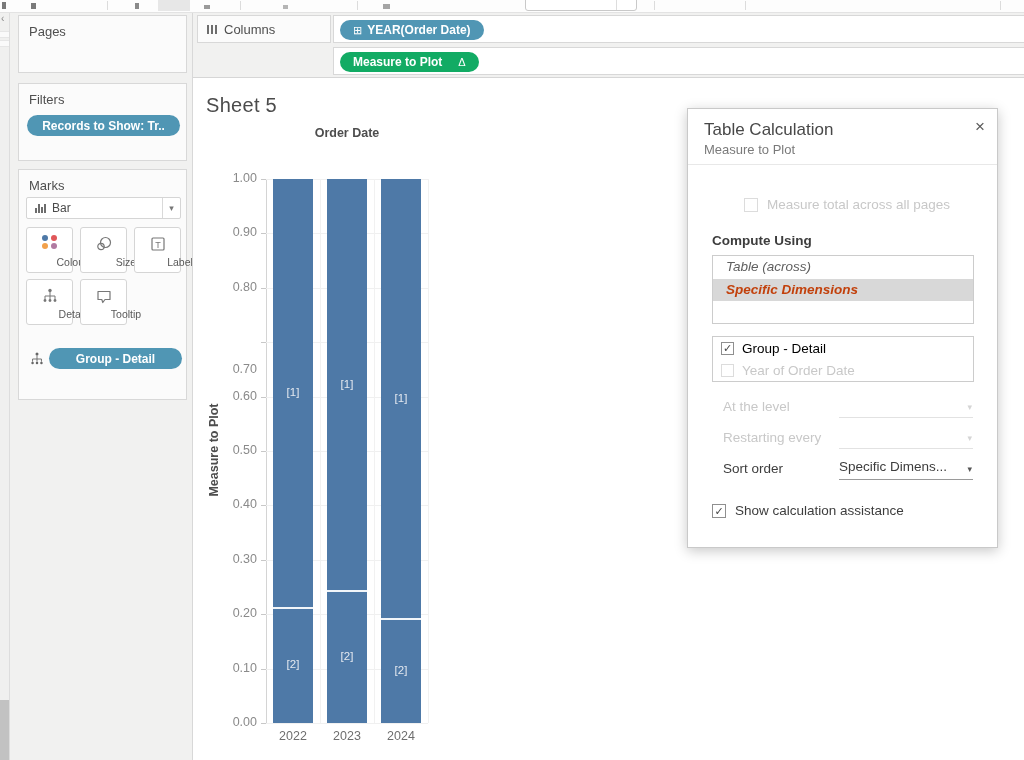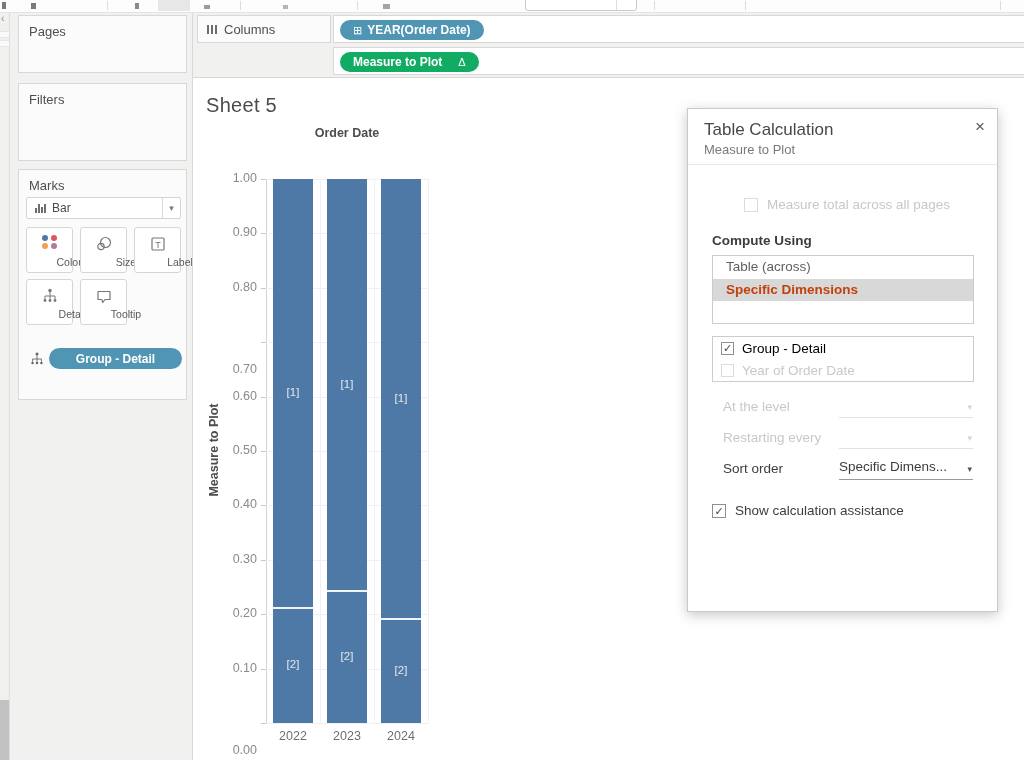--- a/index.html
+++ b/index.html
@@ -74,31 +74,31 @@
   .axis-bottom{position:absolute;left:0;top:544px;width:162px;height:1px;background:#d4d4d4;}
   .bar{position:absolute;width:40px;display:flex;flex-direction:column;}
   .seg-top{background:var(--bar-blue);}
   .seg-div{height:2px;background:rgba(238,243,248,0.85);}
   .seg-bottom{background:var(--bar-blue);flex:1;}
   .bar-label{position:absolute;width:40px;text-align:center;font-size:11.5px;color:#e3e8ef;}
   #xlabels{position:absolute;left:73px;top:651px;width:162px;display:flex;}
   #xlabels span{width:54px;text-align:center;font-size:12.5px;color:#6e6e6e;}
 
   
-  #dialog{left:687px;top:108px;width:311px;height:504px;background:#fff;border:1px solid #c9c9c9;box-shadow:0 3px 12px rgba(0,0,0,.22);}
+  #dialog{left:687px;top:108px;width:311px;height:440px;background:#fff;border:1px solid #c9c9c9;box-shadow:0 3px 12px rgba(0,0,0,.22);}
   .dlg-title{position:absolute;left:16px;top:11px;font-size:17px;color:#484848;}
   .dlg-sub{position:absolute;left:16px;top:33px;font-size:13px;color:#7a7a7a;}
   .dlg-close{position:absolute;right:12px;top:8px;font-size:17px;color:#5a5a5a;cursor:default;}
   .dlg-hr{position:absolute;left:0;top:55px;width:100%;height:1px;background:#e8e8e8;}
   .cb{width:14px;height:14px;border:1px solid #8f8f8f;background:#fff;font-size:11px;line-height:12px;text-align:center;color:#444;flex:none;}
   .cb.disabled{border-color:#dcdcdc;}
   .row-flex{position:absolute;display:flex;align-items:center;gap:9px;font-size:13.5px;color:#3d3d3d;}
   .muted{color:#c8c8c8;}
   .dlg-heading{position:absolute;left:24px;top:124px;font-size:13.5px;font-weight:700;color:#3d3d3d;}
-  #cu-listbox{position:absolute;left:24px;top:146px;width:262px;height:69px;border:1px solid #cccccc;background:#fff;overflow:hidden;}
+  #cu-listbox{position:absolute;left:24px;top:146px;width:262px;height:69px;border:1px solid #cccccc;background:#fff;overflow:hidden;font-style:italic;}
   .cu-option{height:22.5px;line-height:22px;padding-left:13px;font-size:13.5px;color:#5f5f5f;}
   .cu-option.selected{background:#d8d8d8;color:#c2410c;font-weight:700;}
   #dims-box{position:absolute;left:24px;top:227px;width:262px;height:46px;border:1px solid #cccccc;background:#fff;}
   .dim-row{display:flex;align-items:center;gap:8px;height:22px;padding-left:8px;font-size:13.5px;}
   .dim-row .cb{width:13px;height:13px;line-height:11px;}
   .field-row{position:absolute;left:35px;width:252px;height:21px;font-size:13.5px;color:#3d3d3d;}
   .field-row .combo{position:absolute;left:116px;top:-2px;width:134px;height:21px;border-bottom:1px solid #9a9a9a;}
   .field-row .combo .val{font-size:13.5px;color:#3d3d3d;}
   .field-row .combo .caret{position:absolute;right:1px;top:5px;font-size:9px;color:#555;}
   .field-row.disabled{color:#c8c8c8;}
@@ -137,20 +137,21 @@
 </div>
 
 <div id="sidebar" class="abs">
 
   <div class="card" id="pages-card" style="top:2px;height:58px;padding-left:28px;">
     <div class="card-title">Pages</div>
   </div>
 
   <div class="card" id="filters-card" style="top:70px;height:78px;">
     <div class="card-title">Filters</div>
+    <div class="pill">Records to Show: Tr..</div>
   </div>
 
   <div class="card" id="marks-card" style="top:156px;height:231px;">
     <div class="card-title">Marks</div>
 
     <div class="mtype">
       <span class="bars">
           <i style="height:5px"></i>
           <i style="height:9px"></i>
           <i style="height:6px"></i>
@@ -261,21 +262,21 @@
         <div class="ytick" style="top: -8px;">1.00</div>
         <div class="ytick" style="top: 46px;">0.90</div>
         <div class="ytick" style="top: 101px;">0.80</div>
         <div class="ytick" style="top: 155px; margin-top: 28px;">0.70</div>
         <div class="ytick" style="top: 210px;">0.60</div>
         <div class="ytick" style="top: 264px;">0.50</div>
         <div class="ytick" style="top: 318px;">0.40</div>
         <div class="ytick" style="top: 373px;">0.30</div>
         <div class="ytick" style="top: 427px;">0.20</div>
         <div class="ytick" style="top: 482px;">0.10</div>
-        <div class="ytick" style="top: 536px; margin-top: 28px;">0.00</div>
+        <div class="ytick" style="top: 536px;">0.00</div>
       </div>
     <div id="plot-area">
       <div class="axis-left"></div>
       <div class="axis-bottom"></div>
     <div class="gridline" style="top: 0px;"></div>
         <div class="tickmark" style="top: 0px;"></div>
         <div class="gridline" style="top: 54px;"></div>
         <div class="tickmark" style="top: 54px;"></div>
         <div class="gridline" style="top: 109px;"></div>
         <div class="tickmark" style="top: 109px;"></div>

